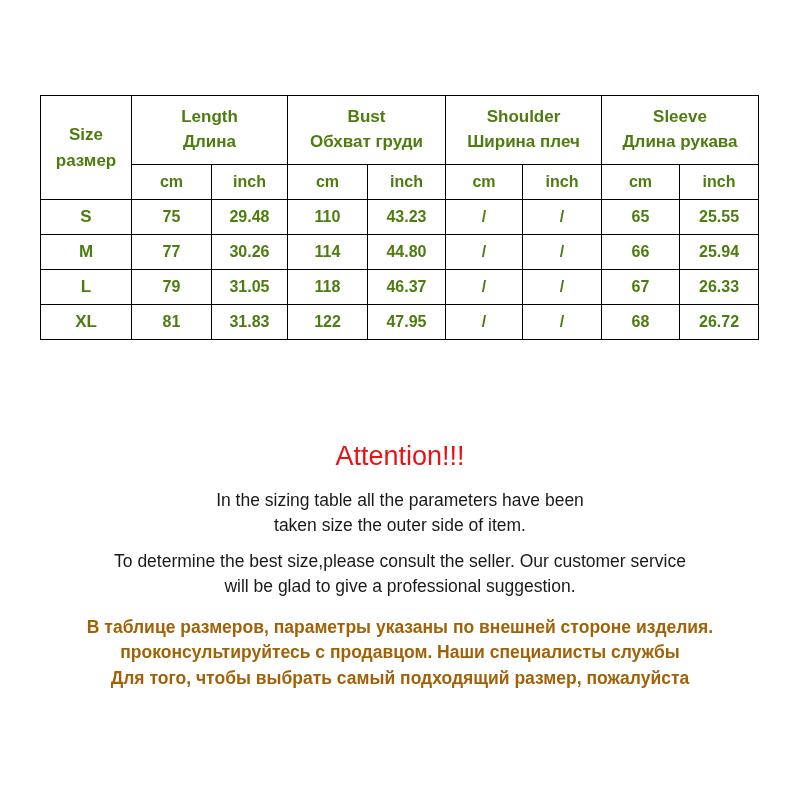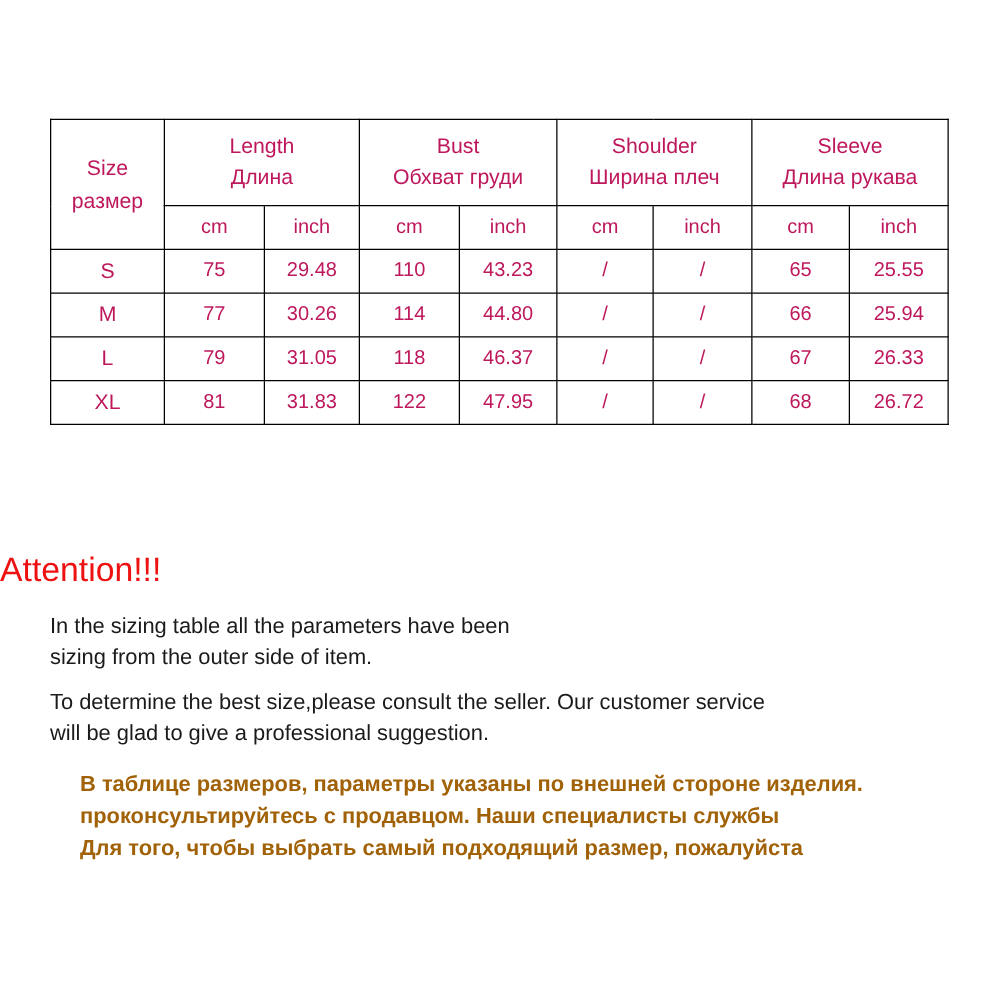--- a/index.html
+++ b/index.html
@@ -27,22 +27,22 @@
   table.size-table {
     width: 100%;
     border-collapse: collapse;
     table-layout: fixed;
   }
   table.size-table th,
   table.size-table td {
     border: 1px solid #000000;
     text-align: center;
     vertical-align: middle;
-    font-weight: normal;
-    color: #be185d;
+    font-weight: bold;
+    color: #4d7c0f;
     background: #ffffff;
   }
   
   th.group-head {
     height: 68px;
     font-size: 17px;
     line-height: 1.45;
     padding: 0 2px;
   }
   th.group-head .en { display: block; }
@@ -79,21 +79,21 @@
   col.c-inch3 { width: 79px; }
   col.c-cm4   { width: 78px; }
   col.c-inch4 { width: 79px; }
 
   
   #notice {
     position: absolute;
     left: 0;
     top: 440px;
     width: 800px;
-    text-align: left;
+    text-align: center;
   }
   .notice-title-en {
     font-size: 27px;
     line-height: 1.2;
     margin: 0 0 16px 0;
     font-weight: normal;
   }
   .notice-body-en {
     font-size: 17.5px;
     line-height: 1.42;
@@ -223,21 +223,21 @@
   </table>
 </div>
 
 <div id="notice">
 
   <div class="notice-title-en red">Attention!!!</div>
 
   <div class="notice-body-en">
     <div class="para">
       <div>In the sizing table all the parameters have been</div>
-      <div>sizing from the outer side of item.</div>
+      <div>taken size the outer side of item.</div>
     </div>
     <div class="para">
       <div>To determine the best size,please consult the seller. Our customer service</div>
       <div>will be glad to give a professional suggestion.</div>
     </div>
   </div>
 
 
   <div class="notice-body-ru">
     <div>В таблице размеров, параметры указаны по внешней стороне изделия.</div>

